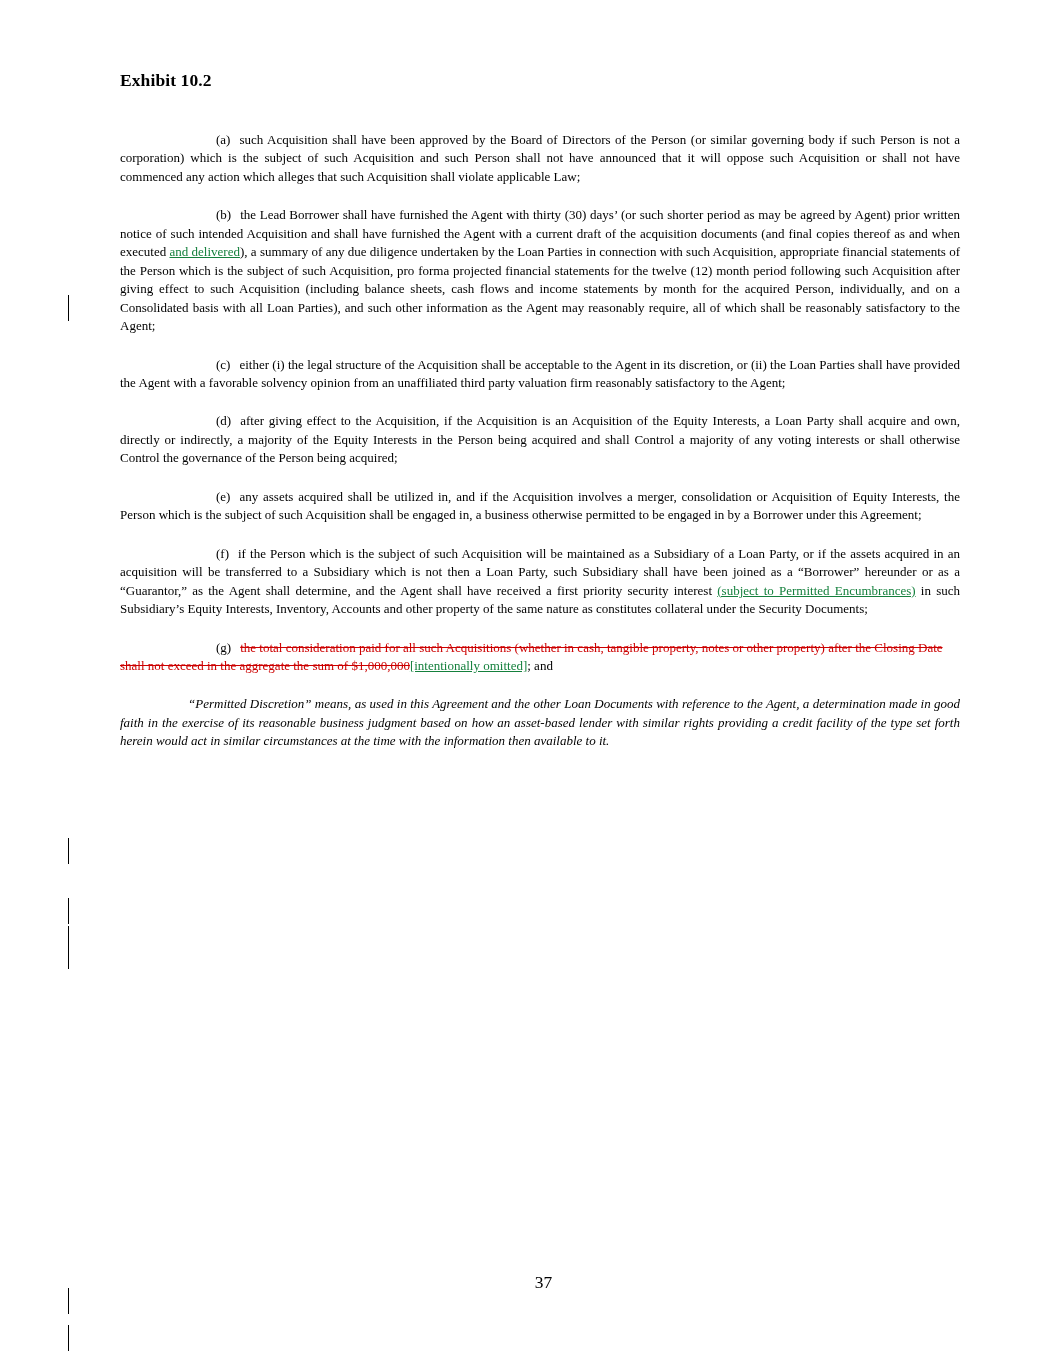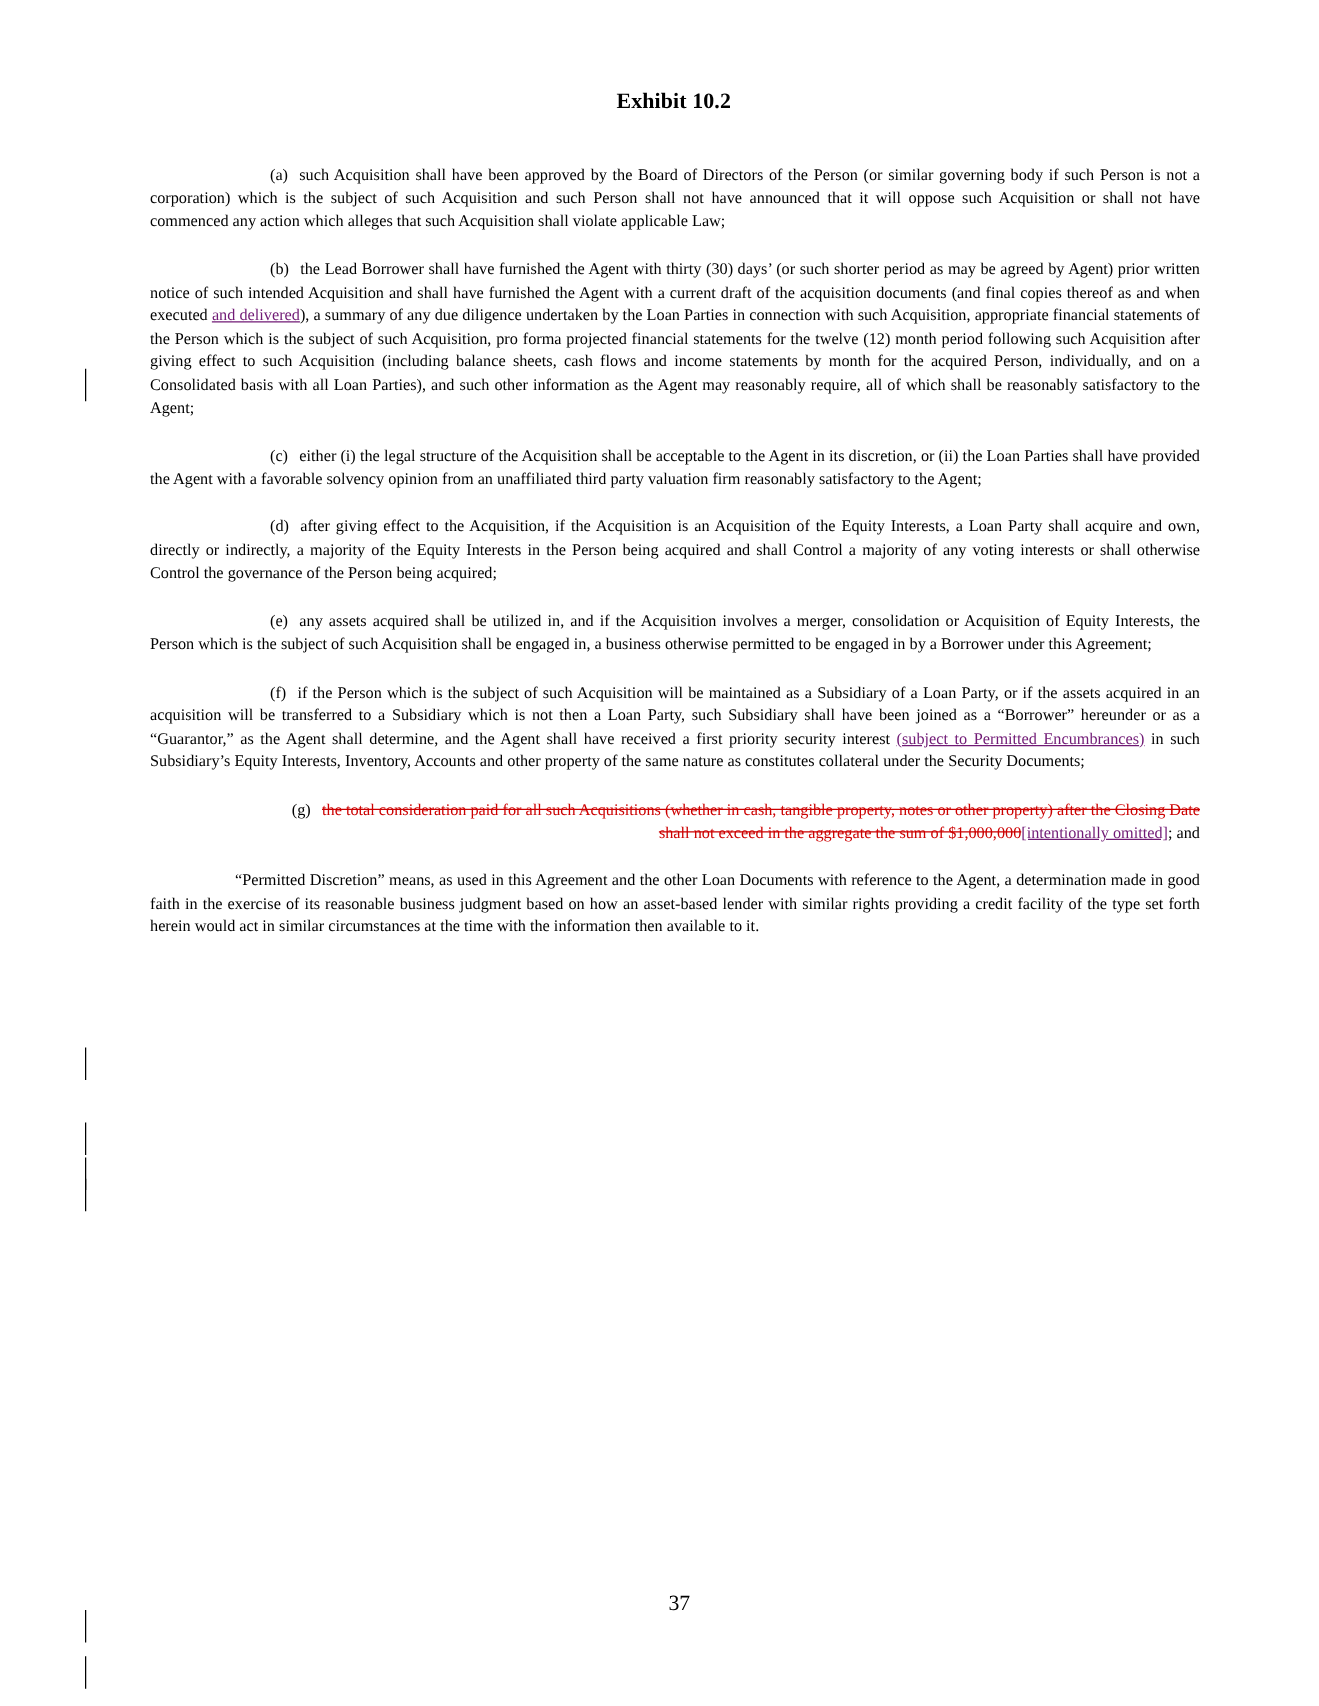--- a/index.html
+++ b/index.html
@@ -16,50 +16,51 @@
     overflow: hidden;
   }
   .page {
     position: relative;
     width: 1055px;
     height: 1365px;
     box-sizing: border-box;
     padding: 60px 95px 40px 120px;
   }
   .exhibit-header {
-    text-align: center;
+    text-align: left;
     font-weight: bold;
     font-size: 17.5px;
     margin-top: 10px;
     margin-bottom: 40px;
     padding-right: 2px;
     letter-spacing: 0.1px;
   }
   p {
     margin: 0 0 20px 0;
     font-size: 13px;
     line-height: 1.42;
     text-align: justify;
     text-justify: inter-word;
   }
   p.indent-para {
     text-indent: 96px;
   }
   p.small-indent {
     text-indent: 68px;
+    font-style: italic;
   }
   .label {
     white-space: nowrap;
   }
   .label-gap {
     display: inline-block;
     width: 9px;
   }
   .ins {
-    color: #701a75;
+    color: #15803d;
     text-decoration: underline;
   }
   .del {
     color: #cc0000;
     text-decoration: line-through;
   }
   .change-bar {
     position: absolute;
     left: 68px;
     width: 0;
@@ -67,21 +68,21 @@
   }
   .page-number {
     position: absolute;
     bottom: 72px;
     left: 16px;
     width: 1055px;
     text-align: center;
     font-size: 17.4px;
   }
   .nojustify {
-    text-align: right;
+    text-align: left;
   }
 </style>
 </head>
 <body>
 
 <div class="page">
 
   <div class="exhibit-header">Exhibit 10.2</div>
 
   <p class="indent-para">

